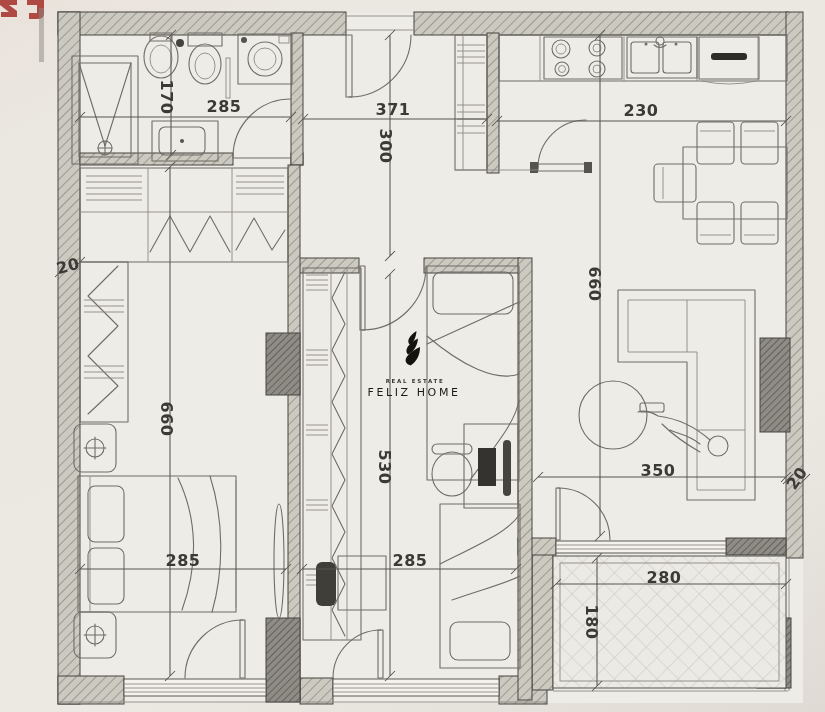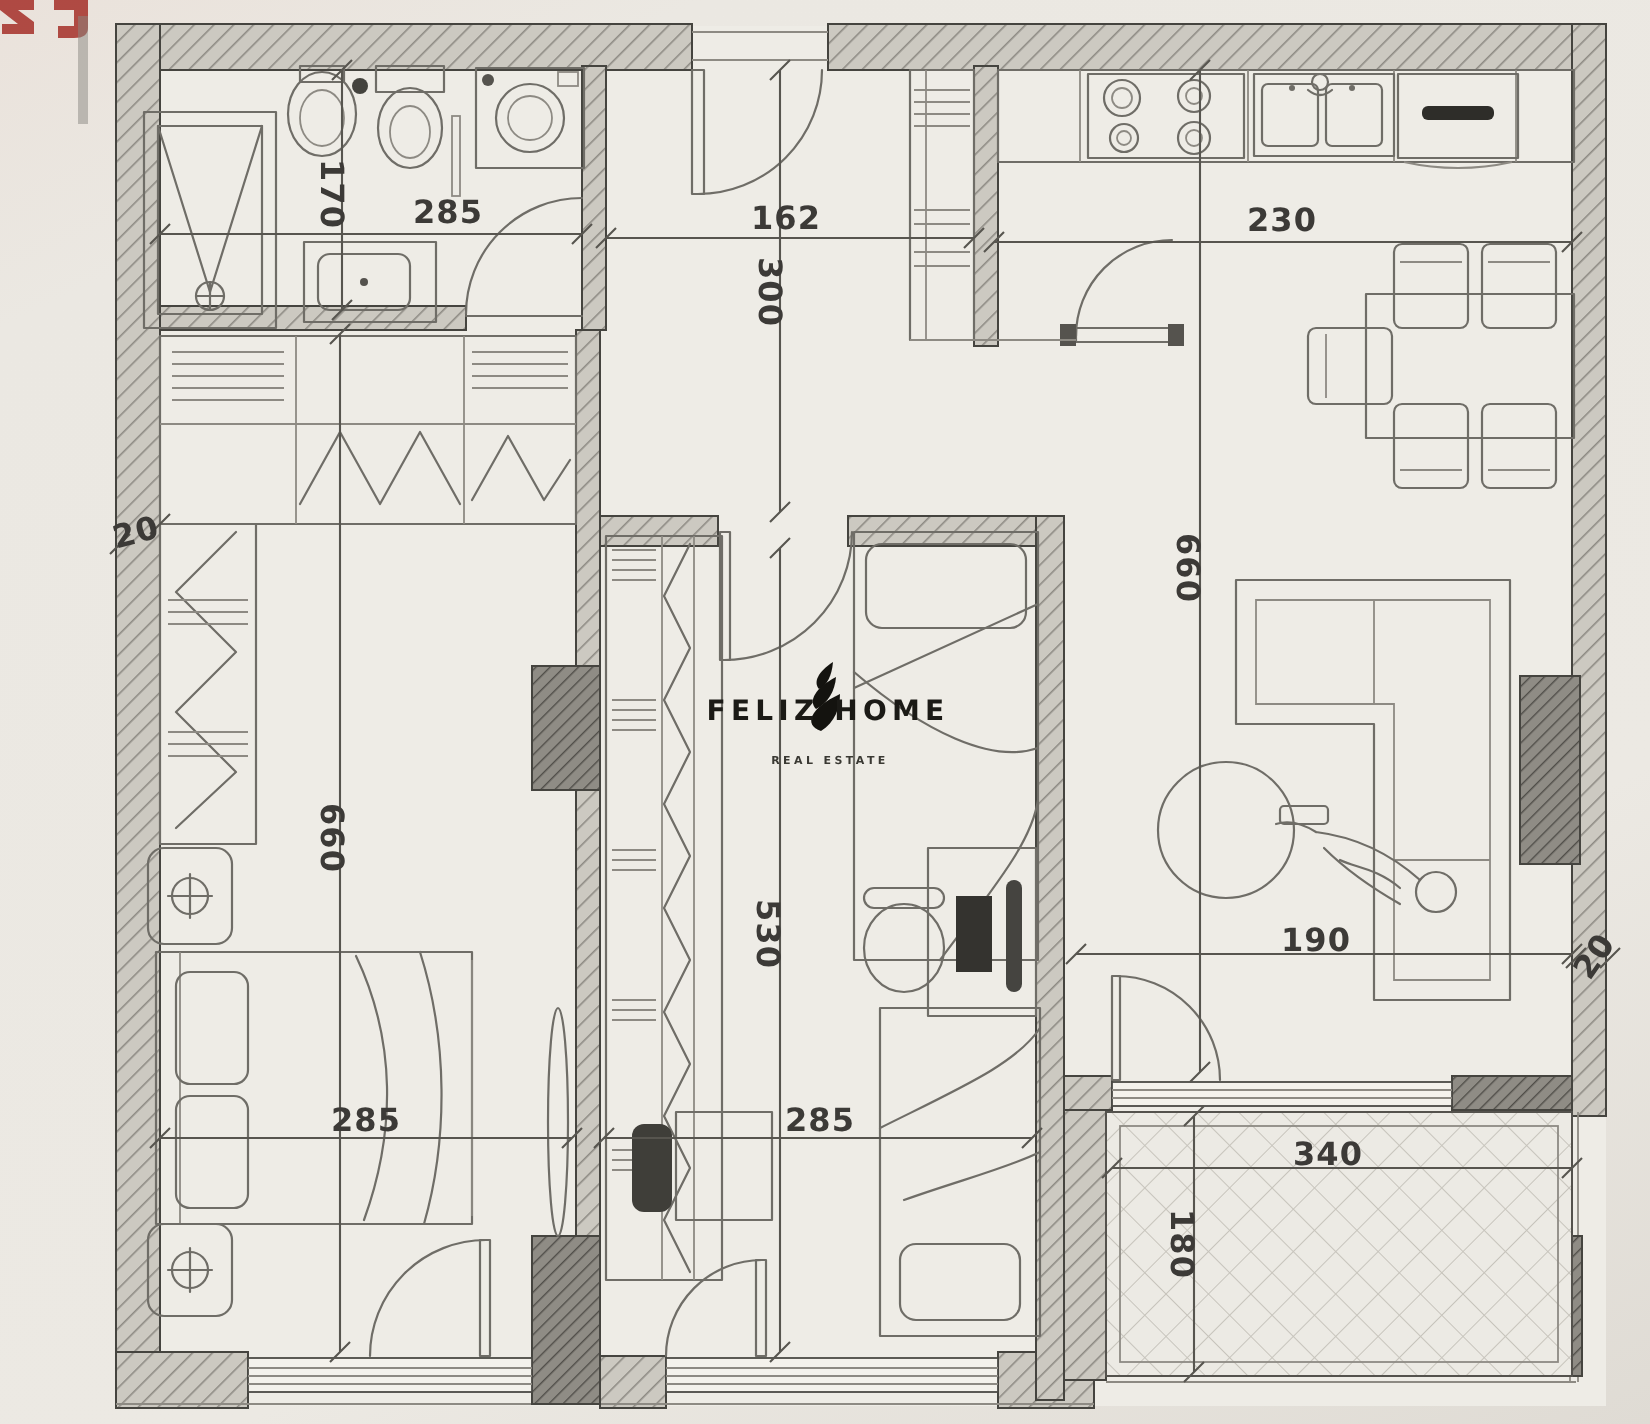--- a/index.html
+++ b/index.html
@@ -2,22 +2,22 @@
 <html><head>
 <meta charset="utf-8">
 <style>
   html,body{margin:0;padding:0;background:#e9e6e0;}
   .stage{position:relative;width:825px;height:712px;overflow:hidden;
     background:linear-gradient(155deg,#eae2db 0%,#ebe8e2 15%,#ecE9e3 70%,#dfdbd4 100%);
     font-family:"DejaVu Sans",sans-serif;}
   .stage svg{position:absolute;left:0;top:0;}
   .num{position:absolute;font-size:16px;font-weight:600;color:#3c3a37;
     letter-spacing:.5px;white-space:nowrap;transform:translate(-50%,-50%);}
-  .logo-title{position:absolute;left:414px;top:356px;transform:translate(-50%,-50%);
-    font-size:14px;font-weight:bold;letter-spacing:2.6px;color:#1b1a16;white-space:nowrap;}
+  .logo-title{position:absolute;left:414px;top:392px;transform:translate(-50%,-50%);
+    font-size:11px;font-weight:normal;letter-spacing:2.6px;color:#1b1a16;white-space:nowrap;}
   .logo-sub{position:absolute;left:415px;top:381px;transform:translate(-50%,-50%);
     font-size:5.5px;font-weight:bold;letter-spacing:1.7px;color:#3a3933;white-space:nowrap;}
   .svg-wall{stroke:#45443f;stroke-width:1;}
   .svg-f{fill:none;stroke:#6f6d67;stroke-width:1.1;stroke-linecap:round;stroke-linejoin:round;}
   .svg-l{fill:none;stroke:#8d8a83;stroke-width:.9;}
   .svg-dim{fill:none;stroke:#57554f;stroke-width:1.05;}
   .svg-win{fill:#f4f2ec;stroke:#4b4a45;stroke-width:.9;}
 </style>
 </head>
 <body>
@@ -318,29 +318,29 @@
 
   <g transform="translate(401,331)" fill="#14130f">
     <path d="M15.5 0 C8 5 5.5 10 8.5 13.5 C12.5 12 15 6.5 15.5 0 Z"></path>
     <path d="M17 7.5 C6.5 13 3 19.5 7 23.5 C13 20.5 16.5 14.5 17 7.5 Z"></path>
     <path d="M19 16 C4 23 0.5 31.5 9.5 34.5 C16.5 30 19 23 19 16 Z"></path>
   </g>
 </svg>
 
 <div class="num" style="left:166px;top:97px;transform:translate(-50%,-50%) rotate(90deg)">170</div>
 <div class="num" style="left:224px;top:106px">285</div>
-<div class="num" style="left:393px;top:109px">162</div>
+<div class="num" style="left:393px;top:109px">371</div>
 <div class="num" style="left:385px;top:146px;transform:translate(-50%,-50%) rotate(90deg)">300</div>
 <div class="num" style="left:641px;top:110px">230</div>
 <div class="num" style="left:68px;top:266px;transform:translate(-50%,-50%) rotate(-15deg)">20</div>
 <div class="num" style="left:166px;top:419px;transform:translate(-50%,-50%) rotate(90deg)">660</div>
 <div class="num" style="left:183px;top:560px">285</div>
 <div class="num" style="left:384px;top:467px;transform:translate(-50%,-50%) rotate(90deg)">530</div>
 <div class="num" style="left:410px;top:560px">285</div>
 <div class="num" style="left:594px;top:284px;transform:translate(-50%,-50%) rotate(90deg)">660</div>
-<div class="num" style="left:658px;top:470px">190</div>
+<div class="num" style="left:658px;top:470px">350</div>
 <div class="num" style="left:797px;top:478px;transform:translate(-50%,-50%) rotate(-55deg)">20</div>
-<div class="num" style="left:664px;top:577px">340</div>
+<div class="num" style="left:664px;top:577px">280</div>
 <div class="num" style="left:591px;top:622px;transform:translate(-50%,-50%) rotate(90deg)">180</div>
 
 <div class="logo-title">FELIZ HOME</div>
 <div class="logo-sub">REAL ESTATE</div>
 </div>
 
 </body></html>

